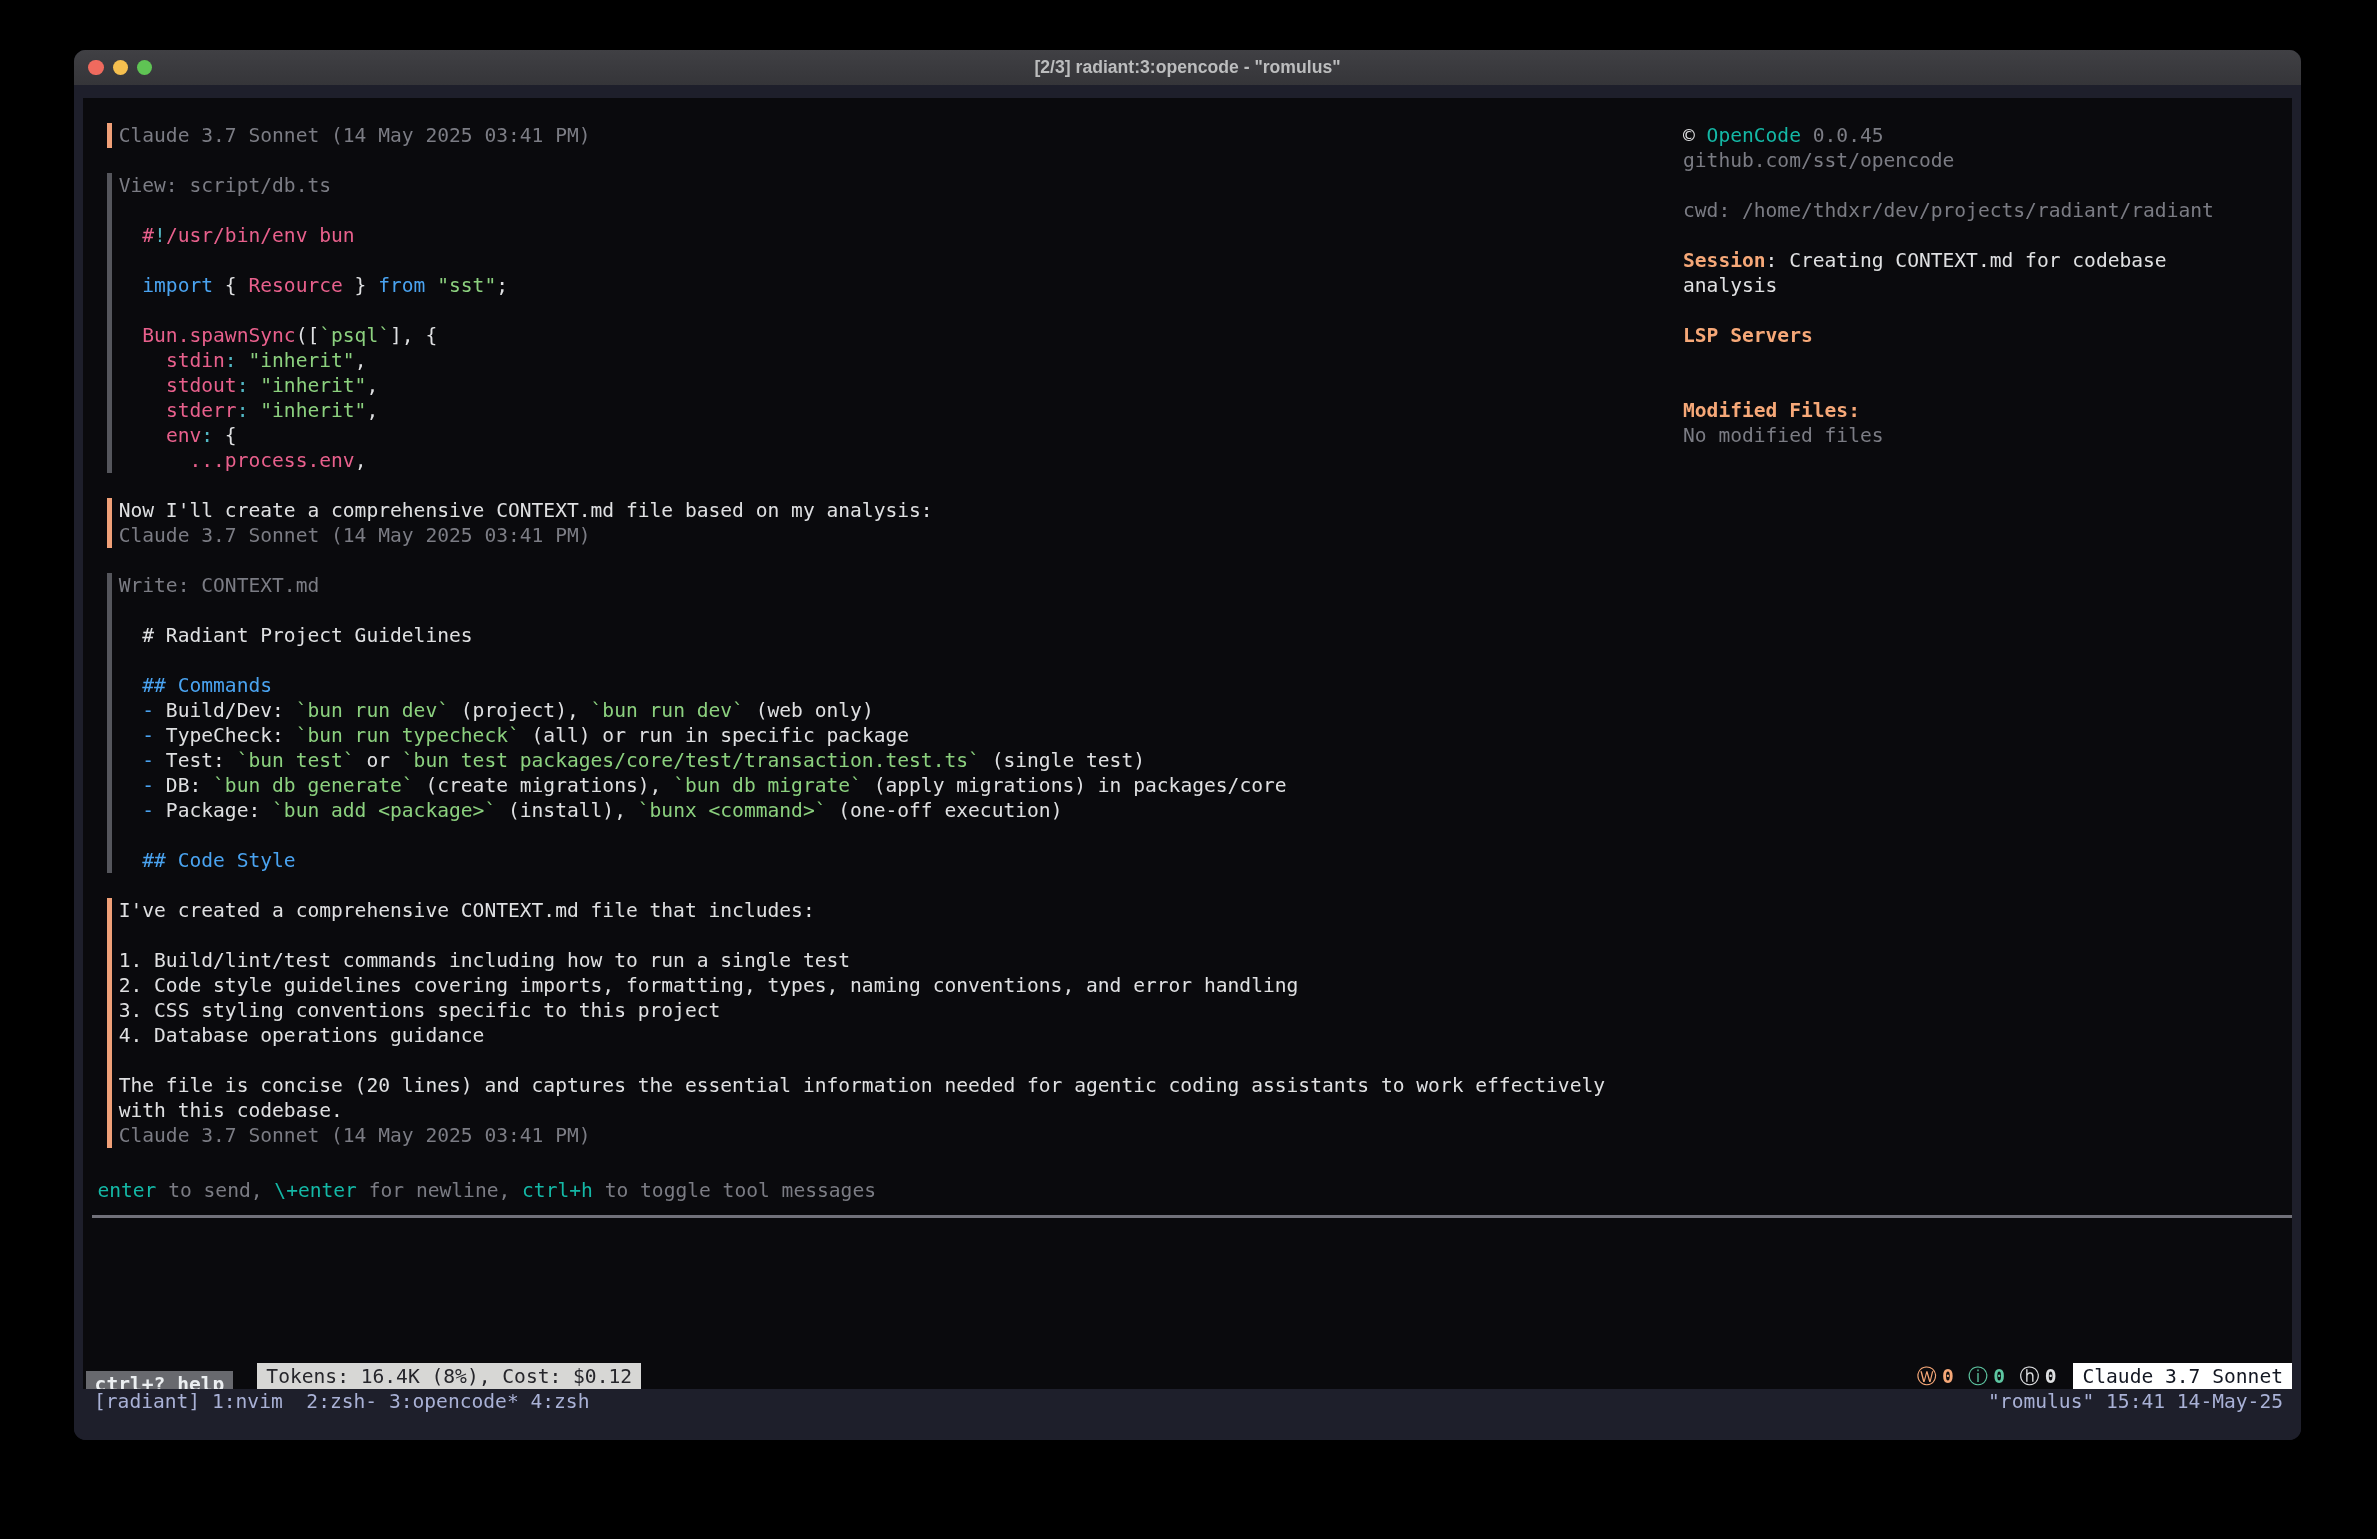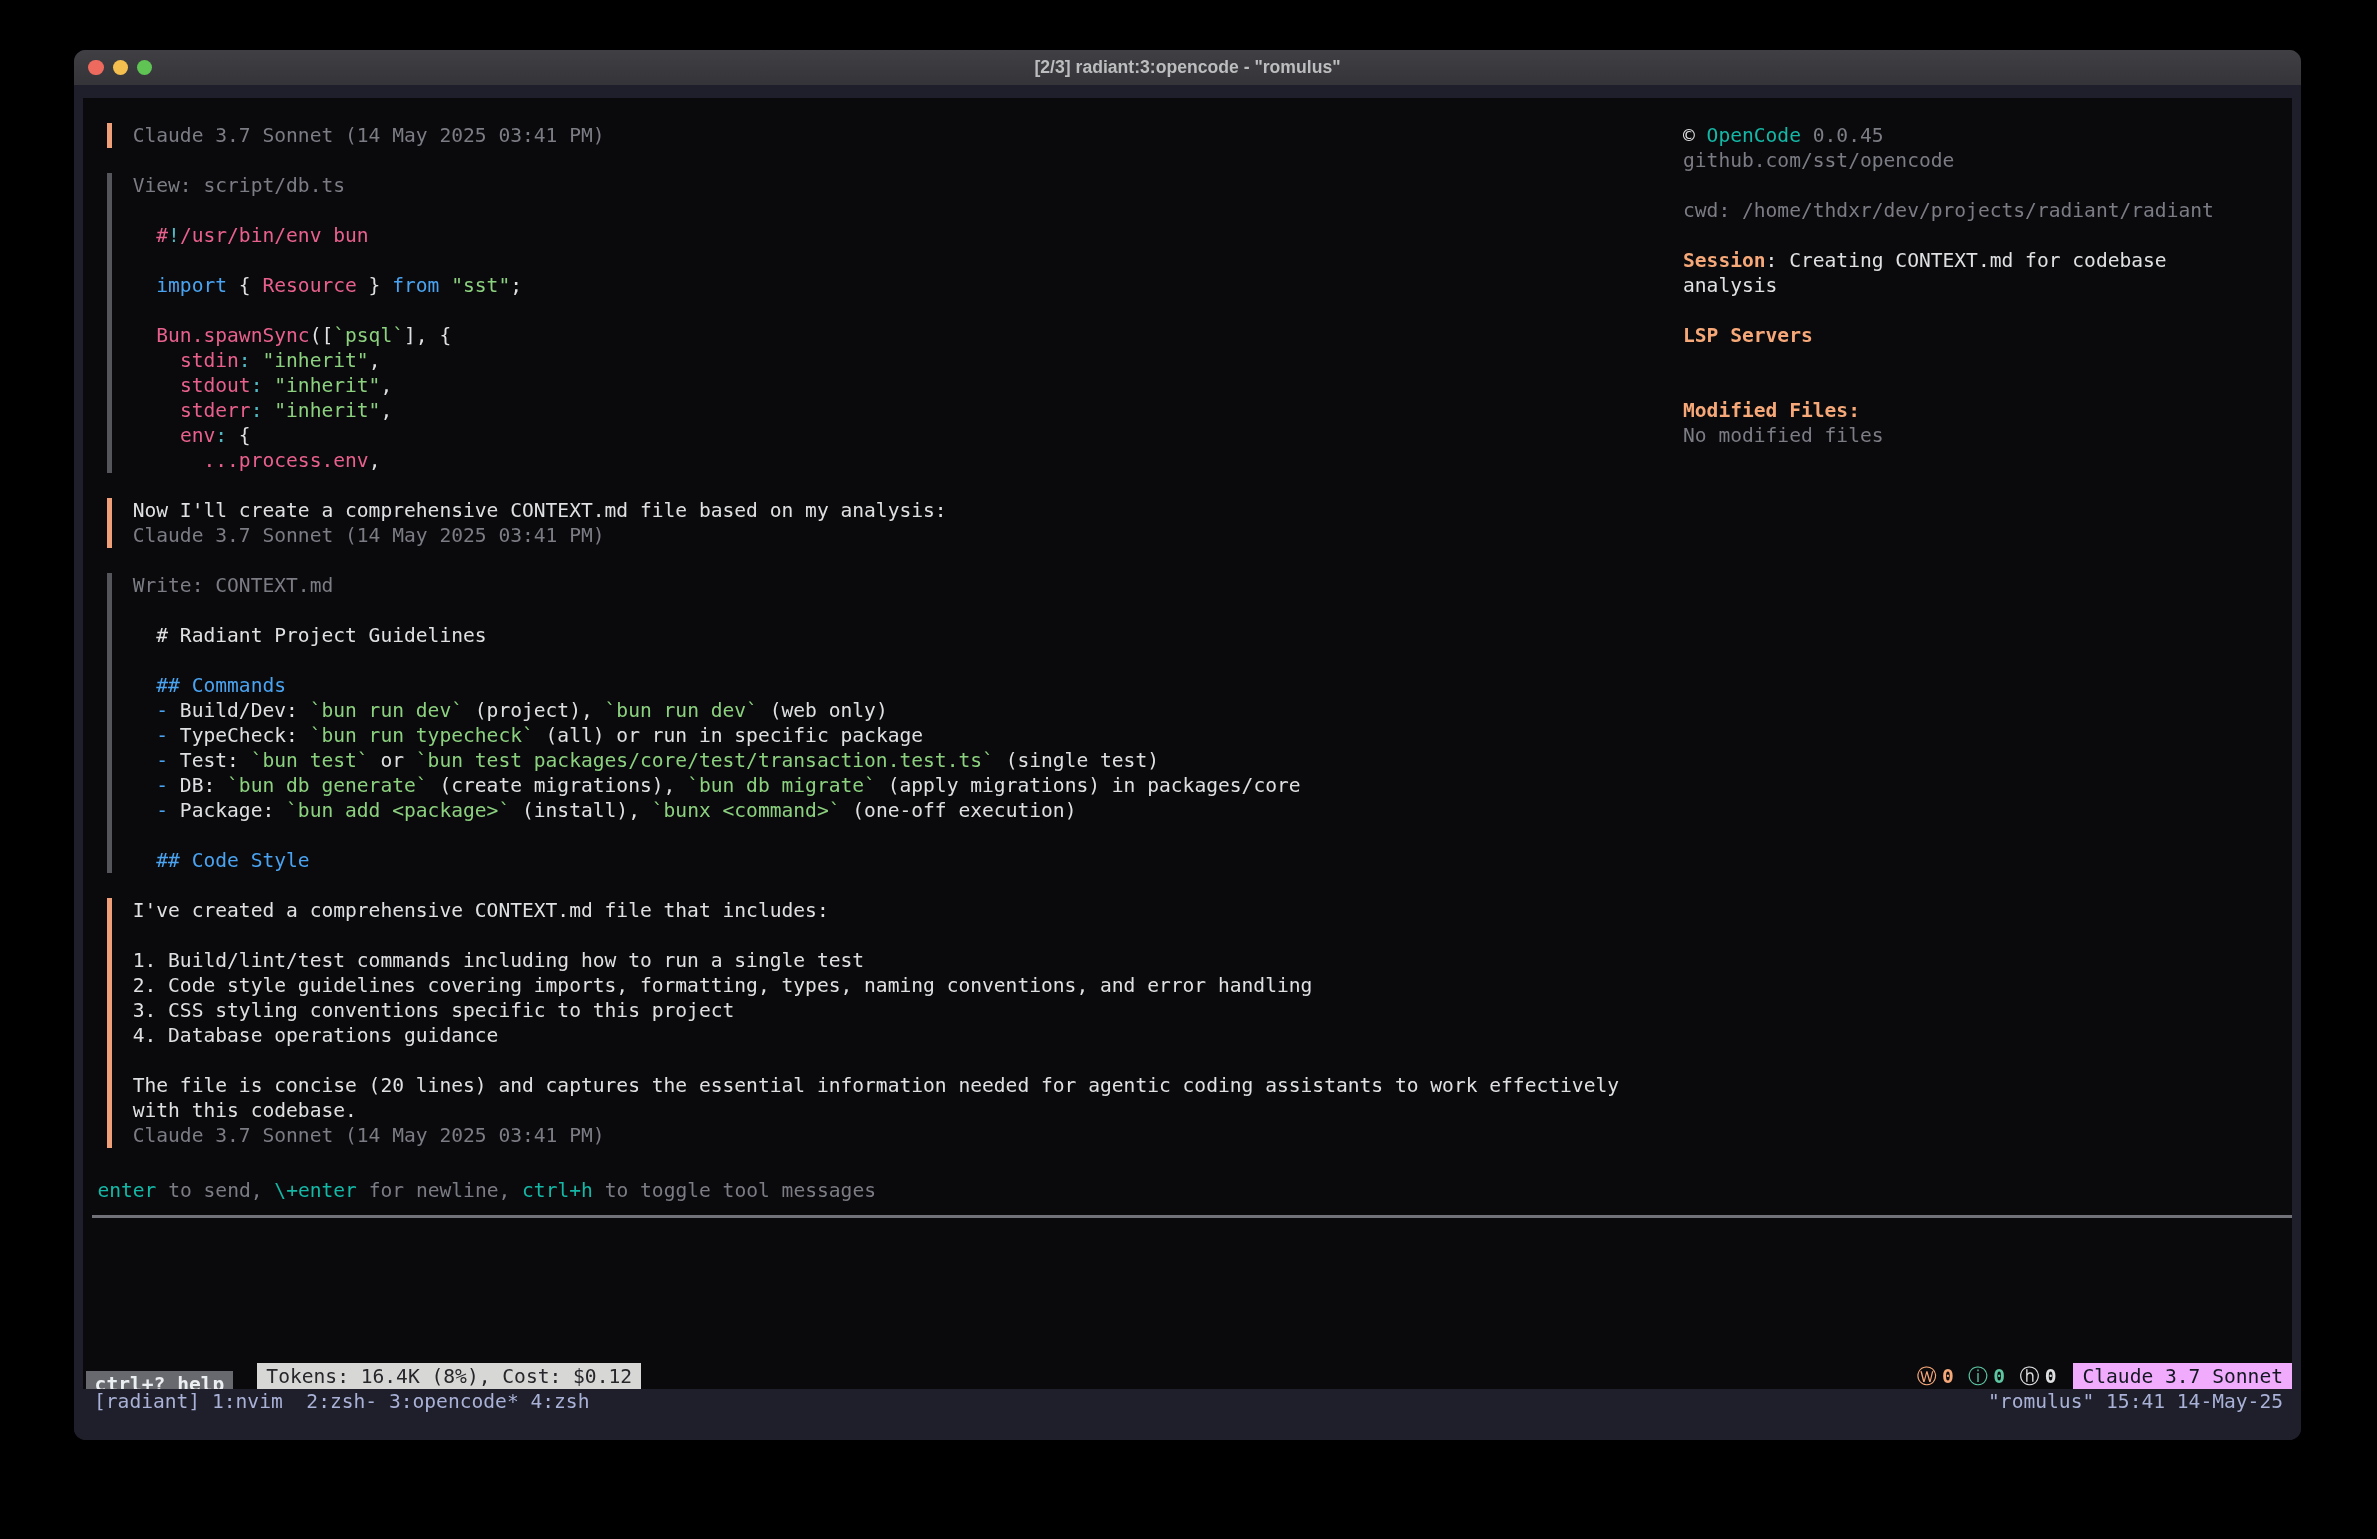--- a/index.html
+++ b/index.html
@@ -20,21 +20,21 @@
   #term{position:absolute;left:9px;top:48px;width:2209px;height:1292px;background:#0a0a0d;}
   .line{height:25px;line-height:25px;white-space:pre;font-size:19.6px;}
 
   
   #content{position:absolute;left:23.5px;top:25.4px;}
   .block{display:flex;}
   .block + .block{margin-top:25px;}
   .bar{flex:none;width:5.2px;}
   .bar-orange{background:#f0a078;}
   .bar-gray{background:#55565c;}
-  .block .lines{margin-left:21px;}
+  .block .lines{margin-left:7px;}
 
   
   #sidebar{position:absolute;left:1600px;top:25.4px;}
 
   
   .c-white{color:#dfe0e2;} .c-gray{color:#7b7c84;} .c-blue{color:#4aa3f0;}
   .c-green{color:#8cd17f;} .c-pink{color:#e8608c;} .c-teal{color:#52b8c4;} .c-whiteBold{color:#14b8a6;font-weight:400;}
   .c-orangeBold{color:#f6a878;font-weight:700;}
 
   
@@ -46,21 +46,21 @@
   #statusbar{position:absolute;left:2.6px;right:0;top:1265px;height:27px;display:flex;align-items:center;}
   .badge{height:27px;display:inline-flex;align-items:center;padding:0 9px;font-size:19.6px;white-space:pre;}
   #help-badge{background:#68696e;color:#eceff1;font-weight:700;margin-top:16px;}
   #tokens-badge{background:#d7d7d5;color:#26262b;margin-left:24px;}
   #diag{margin-left:auto;display:flex;align-items:center;margin-right:17px;font-size:19.6px;}
   .diag-item{display:flex;align-items:center;}
   .diag-item + .diag-item{margin-left:14.4px;}
   .diag-icon{font-family:"DejaVu Sans","Liberation Sans",sans-serif;font-size:20px;}
   .diag-count{margin-left:5.2px;font-weight:700;}
   .d-orange{color:#f6a878;} .d-teal{color:#5ec7a2;} .d-white{color:#dfe0e2;}
-  #model-badge{background:#f0abfc;color:#131722;}
+  #model-badge{background:#ffffff;color:#131722;}
 
   
   #tmuxbar{position:absolute;left:0;right:0;top:1339px;height:51px;background:#1e1f2b;}
   #tmux-left{position:absolute;left:20px;top:0;color:#a9b1d6;}
   #tmux-right{position:absolute;right:18px;top:0;color:#a9b1d6;}
 </style>
 </head>
 <body>
 
 <div id="window">

